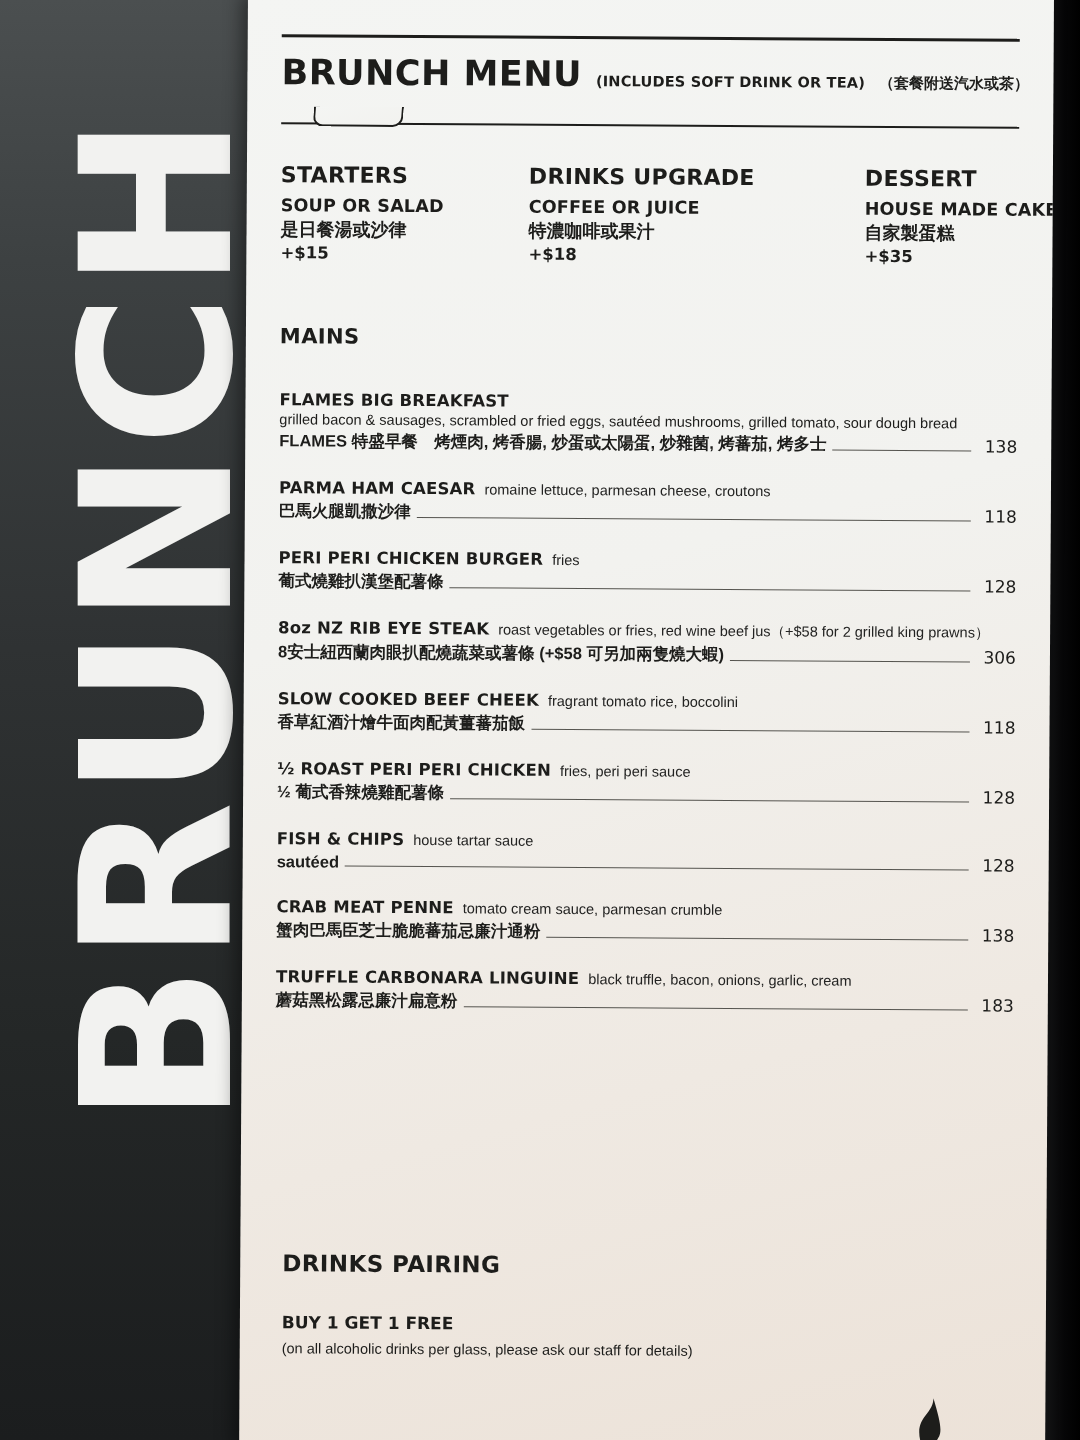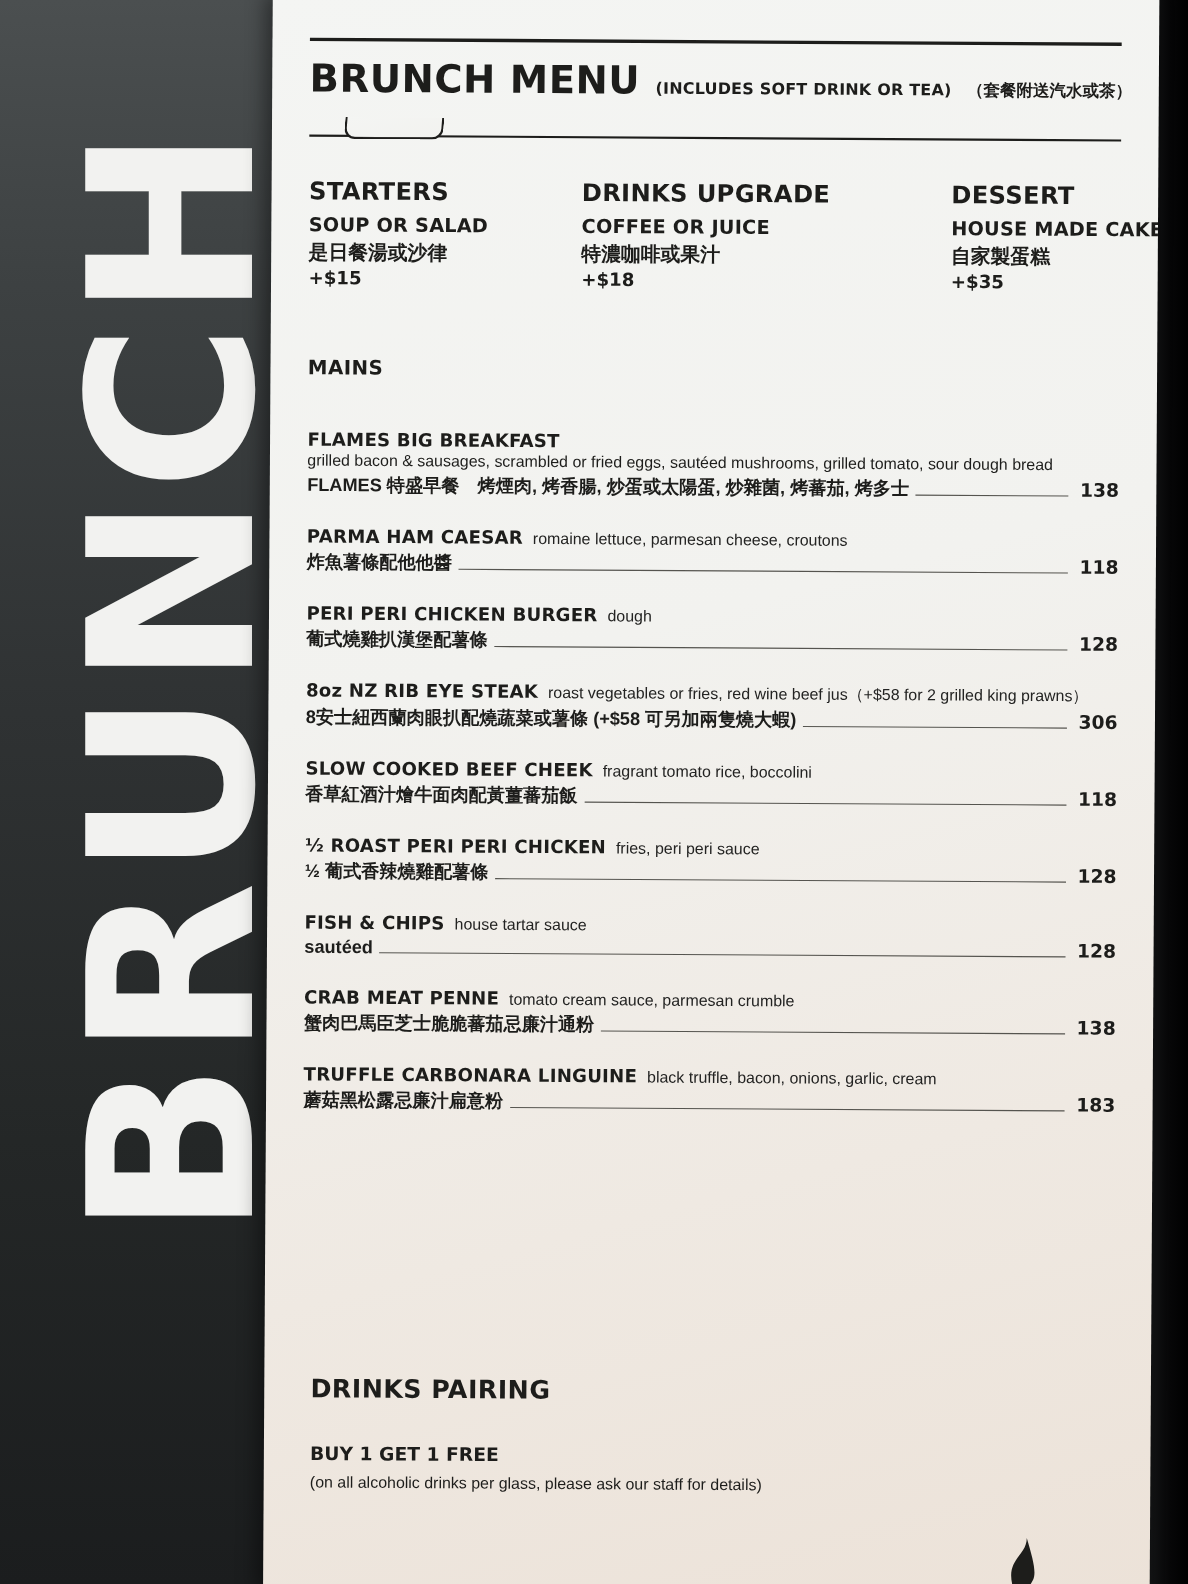--- a/index.html
+++ b/index.html
@@ -169,21 +169,21 @@
     font-size: 16.5px;
   }
 
   
   .mains-title {
     position: absolute;
     left: 0;
     top: 330px;
     font-family: "DejaVu Sans", sans-serif;
     font-weight: 900;
-    font-size: 18px;
+    font-size: 21px;
     letter-spacing: 0.4px;
   }
   .mains-list {
     position: absolute;
     left: 0;
     right: 0;
     top: 396px;
   }
   .item {
     position: relative;
@@ -221,21 +221,21 @@
     white-space: nowrap;
   }
   .item .dots {
     flex: 1 1 auto;
     border-bottom: 1px solid #55544f;
     height: 12px;
     margin-bottom: 5px;
   }
   .item .price {
     font-family: "DejaVu Sans", sans-serif;
-    font-weight: 700;
+    font-weight: 400;
     font-size: 17px;
     min-width: 40px;
     text-align: right;
     white-space: nowrap;
   }
   
   .item.block .descfull {
     font-family: "Liberation Sans", sans-serif;
     font-size: 14.5px;
     margin-top: 2px;
@@ -337,30 +337,30 @@
             <span class="price">138</span>
           </div>
         </div>
 
         <div class="item">
           <div class="line1">
             <span class="name">PARMA HAM CAESAR</span>
             <span class="desc">romaine lettuce, parmesan cheese, croutons</span>
           </div>
           <div class="line2">
-            <span class="cn">炸魚薯條配他他醬</span>
+            <span class="cn">巴馬火腿凱撒沙律</span>
             <span class="dots"></span>
             <span class="price">118</span>
           </div>
         </div>
 
         <div class="item">
           <div class="line1">
             <span class="name">PERI PERI CHICKEN BURGER</span>
-            <span class="desc">dough</span>
+            <span class="desc">fries</span>
           </div>
           <div class="line2">
             <span class="cn">葡式燒雞扒漢堡配薯條</span>
             <span class="dots"></span>
             <span class="price">128</span>
           </div>
         </div>
 
         <div class="item">
           <div class="line1">

